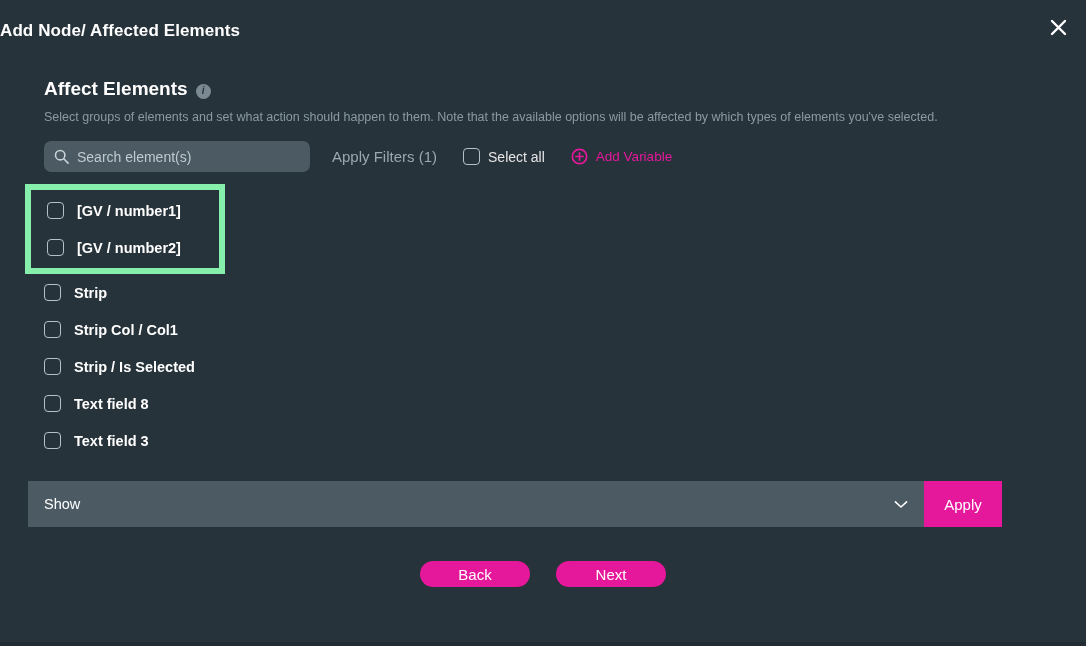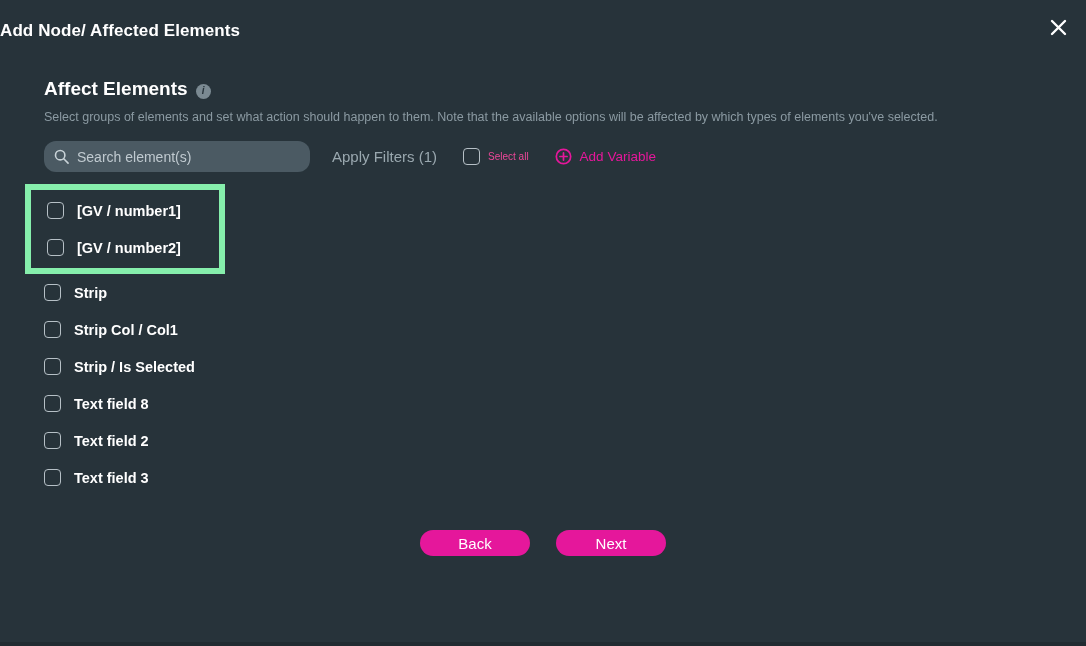--- a/index.html
+++ b/index.html
@@ -84,21 +84,21 @@
   
   .toolbar {
     margin-top: 16px;
     display: flex;
     align-items: center;
   }
   .search-wrap {
     width: 266px;
     height: 31px;
     background: #4b5a63;
-    border-radius: 12px;
+    border-radius: 7px;
     display: flex;
     align-items: center;
     padding: 0 10px;
     box-sizing: border-box;
     gap: 8px;
   }
   .search-input {
     flex: 1;
     background: transparent;
     border: none;
@@ -118,22 +118,22 @@
     white-space: nowrap;
   }
   .select-all-wrap {
     margin-left: 26px;
     display: flex;
     align-items: center;
     gap: 8px;
     cursor: pointer;
   }
   .select-all-label {
-    font-size: 10px;
-    color: #ec4899;
+    font-size: 14px;
+    color: #e5e5e5;
     white-space: nowrap;
   }
   .add-variable-wrap {
     margin-left: 26px;
     display: flex;
     align-items: center;
     gap: 8px;
     cursor: pointer;
   }
   .add-variable-label {
@@ -315,29 +315,34 @@
     <div class="list-row">
       <div class="cbox"></div>
       <div class="list-label">Strip / Is Selected</div>
     </div>
     <div class="list-row">
       <div class="cbox"></div>
       <div class="list-label">Text field 8</div>
     </div>
     <div class="list-row">
       <div class="cbox"></div>
-      <div class="list-label">Text field 2</div>
-    </div>
-    <div class="list-row">
-      <div class="cbox"></div>
       <div class="list-label">Text field 3</div>
     </div>
 
   </div>
 
+  <div class="action-bar">
+    <div class="dropdown">
+      <div class="dropdown-value">Show</div>
+      <svg width="14" height="9" viewBox="0 0 14 9">
+        <path d="M1.4 1.8 L7 7 L12.6 1.8" stroke="#ffffff" stroke-width="1.6" fill="none" stroke-linecap="round" stroke-linejoin="round"></path>
+      </svg>
+    </div>
+    <button class="apply-btn">Apply</button>
+  </div>
 
   <div class="footer">
     <button class="pill-btn">Back</button>
     <button class="pill-btn">Next</button>
   </div>
 
 </div>
 
 <div class="bottom-rule"></div>
 

